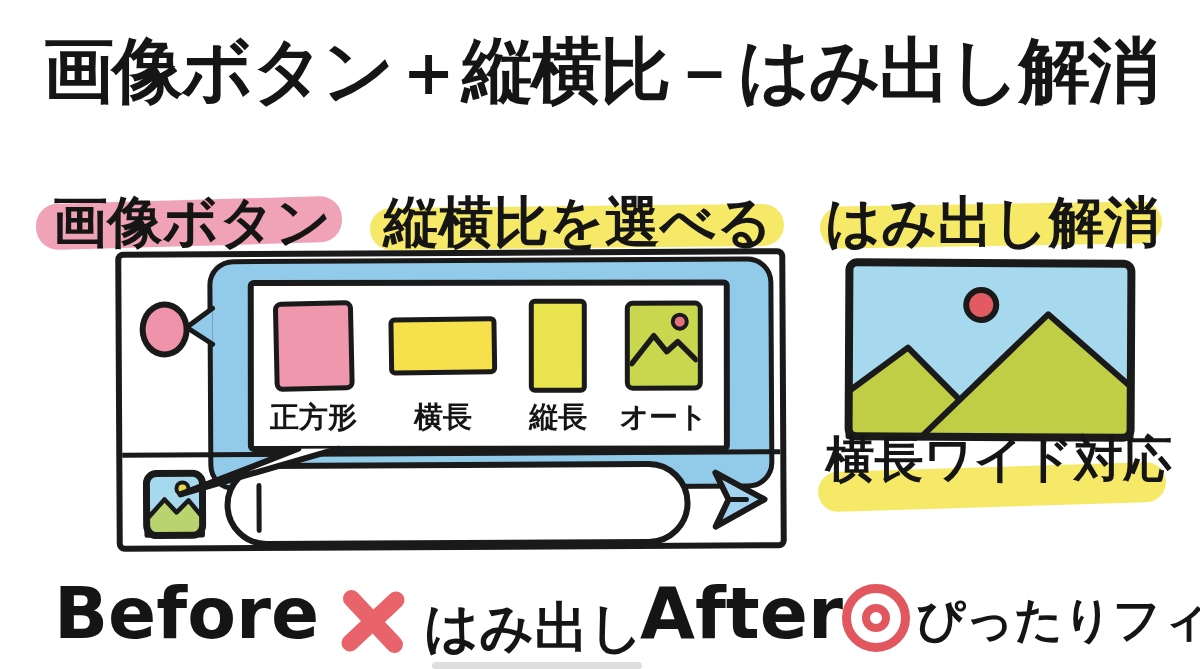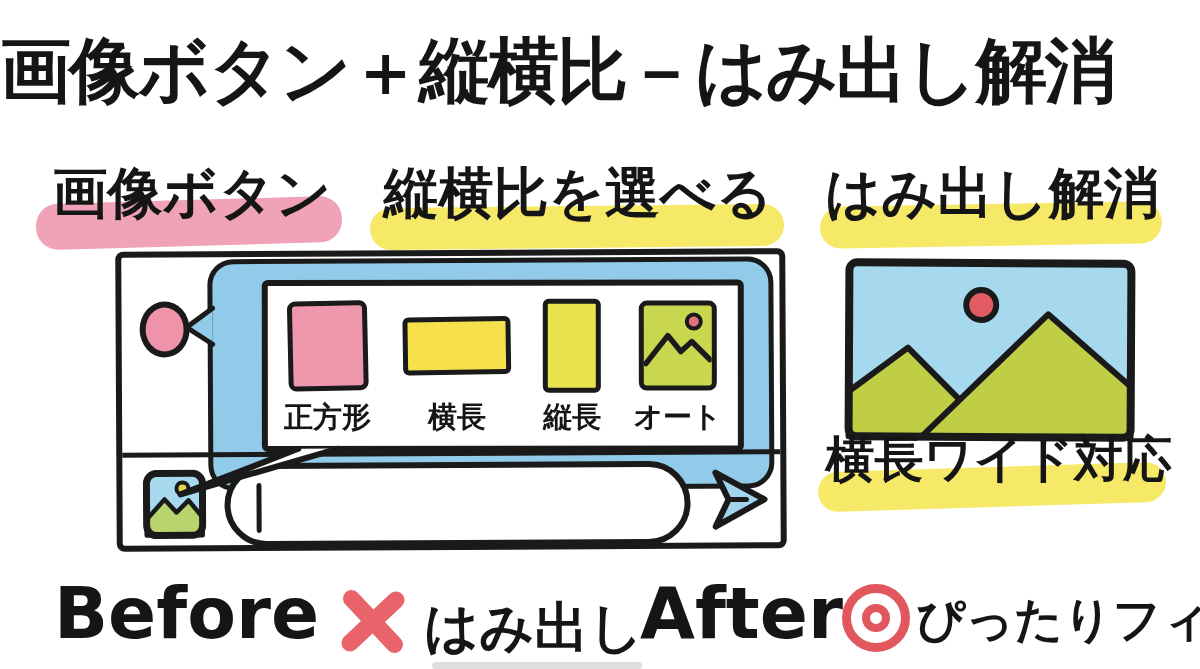--- a/index.html
+++ b/index.html
@@ -5,26 +5,26 @@
   html,body{margin:0;padding:0;}
   body{
     width:1200px;height:669px;position:relative;overflow:hidden;
     background:#ffffff;
     font-family:"DejaVu Sans","Liberation Sans",sans-serif;
     color:#151515;
   }
   .abs{position:absolute;}
   
   .title{
-    top:24px;left:0;width:1200px;text-align:left;
+    top:24px;left:0;width:1200px;text-align:center;
     font-size:71px;font-weight:800;letter-spacing:-2px;white-space:nowrap;
   }
   
   .feature{height:86px;text-align:center;}
-  .feature .txt{position:relative;z-index:2;font-size:55px;font-weight:800;white-space:nowrap;line-height:1.2;}
+  .feature .txt{position:relative;z-index:2;font-size:55px;font-weight:800;white-space:nowrap;line-height:1.2;margin-top:29px;}
   .hl{position:absolute;z-index:1;border-radius:22px;}
   .f1{left:36px;top:160px;width:312px;}
   .f1 .hl{left:0;top:40px;width:306px;height:46px;background:#f0a2b7;transform:rotate(-1.6deg);}
   .f2{left:366px;top:160px;width:424px;text-align:center;}
   .f2 .hl{left:4px;top:46px;width:414px;height:42px;background:#f6e968;transform:rotate(-0.6deg);}
   .f3{left:816px;top:160px;width:352px;}
   .f3 .hl{left:4px;top:44px;width:342px;height:42px;background:#f6e968;transform:rotate(-1deg);}
   
   .frame{
     left:116px;top:250px;width:670px;height:300px;box-sizing:border-box;
@@ -36,21 +36,21 @@
     background:#92cbe9;border:5px solid #1a1a1a;border-radius:26px;z-index:1;
   }
   .bubble-tail{position:absolute;left:60px;top:48px;z-index:2;}
   .avatar{
     position:absolute;left:18px;top:44px;width:50px;height:56px;box-sizing:border-box;
     background:#ef93ab;border:6px solid #1a1a1a;border-radius:50%;z-index:2;
   }
   .divider{position:absolute;left:0;top:195px;width:658px;height:5px;background:#1a1a1a;z-index:1;}
   
   .popup{
-    position:absolute;left:140px;top:24px;width:482px;height:172px;box-sizing:border-box;
+    position:absolute;left:126px;top:24px;width:482px;height:172px;box-sizing:border-box;
     background:#fff;border:6px solid #1a1a1a;border-radius:6px;z-index:3;
     display:flex;justify-content:space-around;align-items:flex-start;
     transform:rotate(0.25deg);padding-top:10px;
   }
   .popup-tail{position:absolute;left:44px;top:189px;z-index:4;}
   .opt{display:flex;flex-direction:column;align-items:center;justify-content:flex-start;height:150px;}
   .opt .sw-zone{height:100px;display:flex;align-items:center;}
   .opt .lbl{font-size:29px;font-weight:800;white-space:nowrap;margin-top:2px;}
   .sw{box-sizing:border-box;border:5px solid #1a1a1a;}
   .sw-square{width:80px;height:90px;background:#ef97ad;border-radius:8px;transform:rotate(-1.2deg);}

